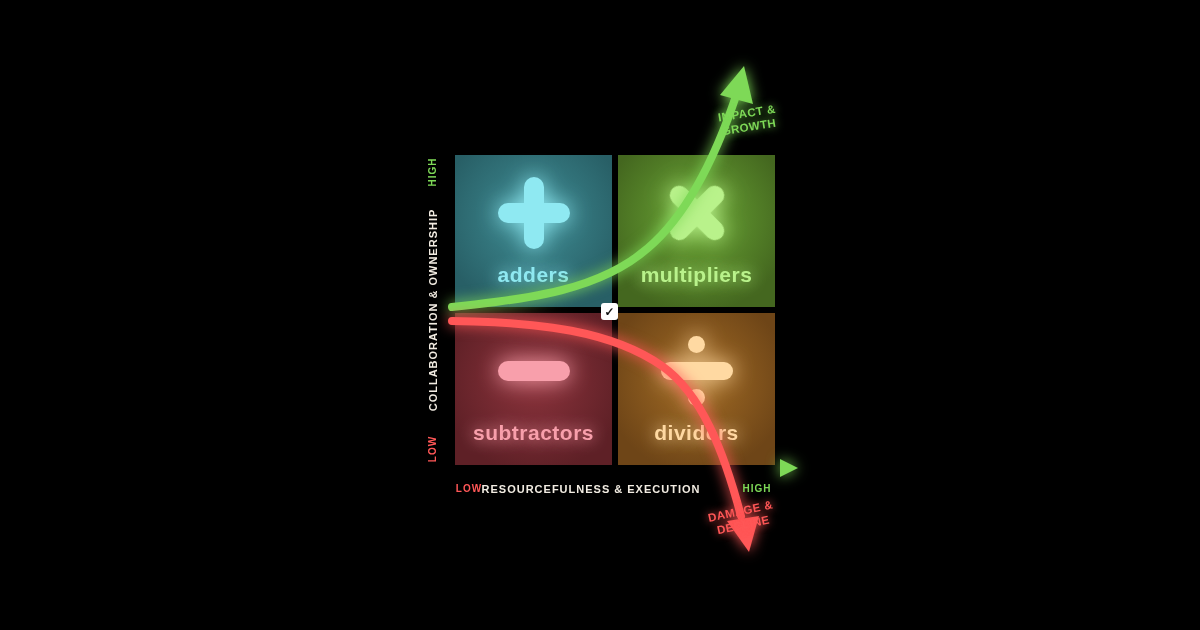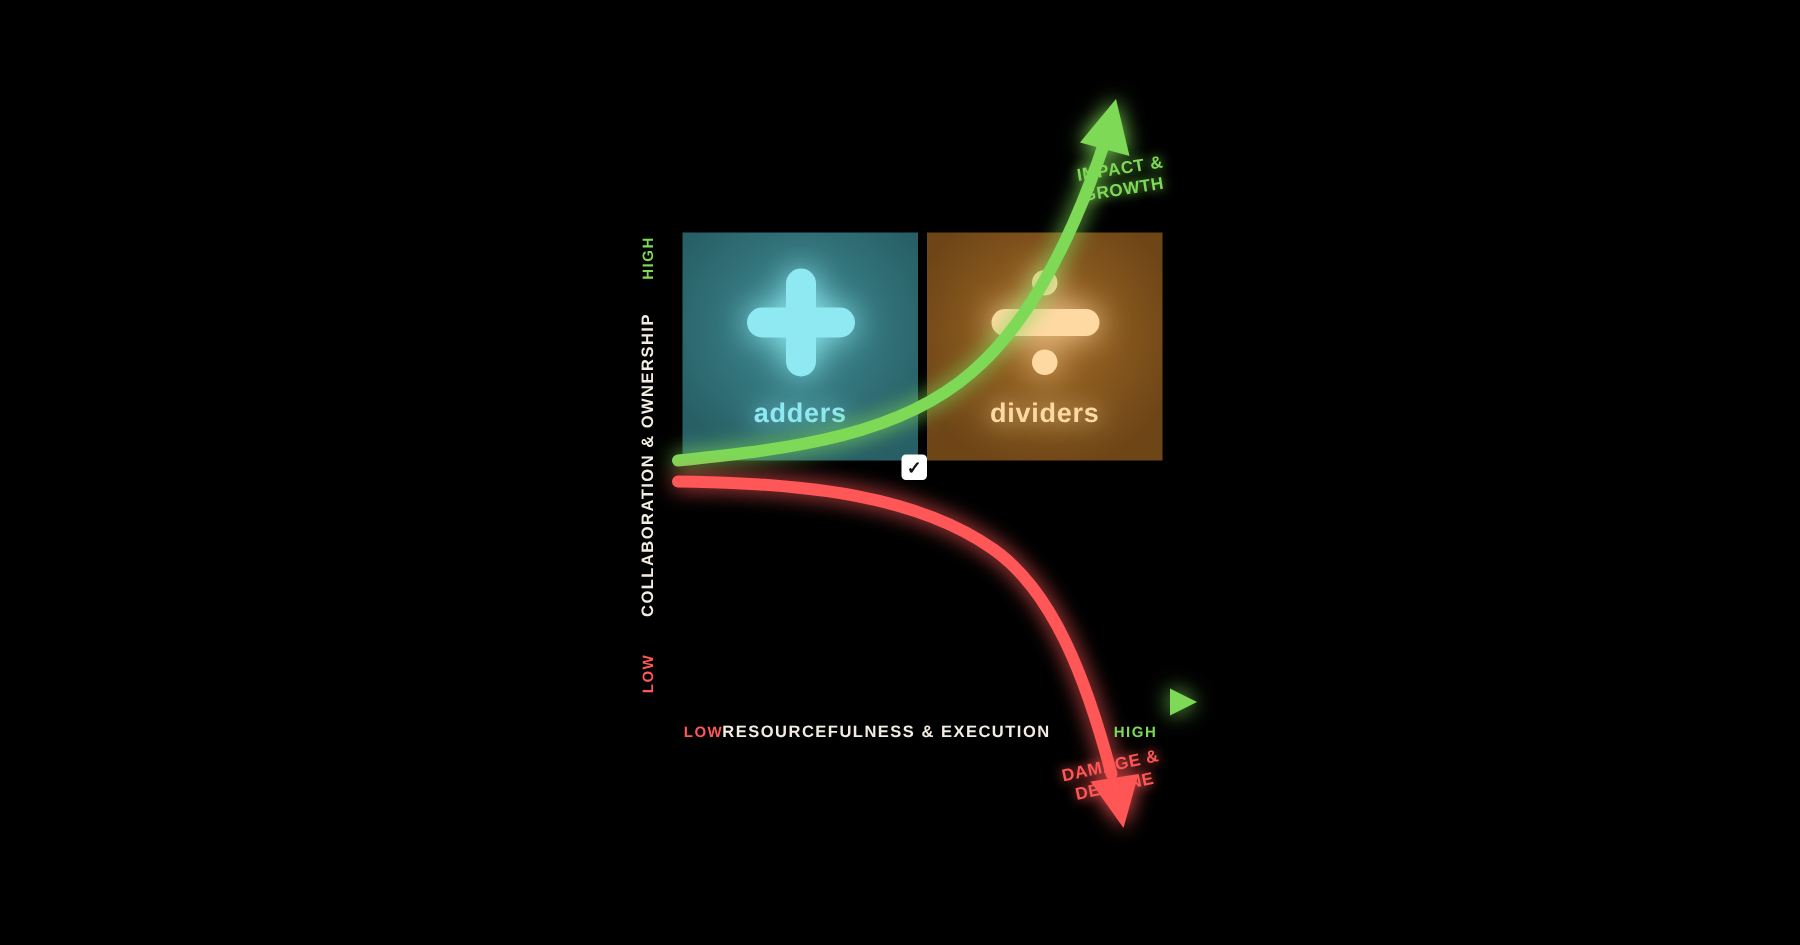--- a/index.html
+++ b/index.html
@@ -35,21 +35,21 @@
   .plus .bar-h,.minus .bar-h{left:0;top:26px;width:72px;height:20px;}
   .plus .bar-v{left:26px;top:0;width:20px;height:72px;}
   .times{transform:rotate(45deg) scale(.96);}
   .divide .bar-h{left:0;top:27px;width:72px;height:18px;}
   .divide .dot{position:absolute;width:17px;height:17px;border-radius:50%;background:var(--accent);left:27.5px;}
   .divide .dot-top{top:1px;}
   .divide .dot-bottom{bottom:1px;}
   .minus .bar-h{top:26px;}
 
   .q-label{
-    font-size:18px;font-weight:700;color:var(--accent);letter-spacing:.5px;
+    font-size:21px;font-weight:700;color:var(--accent);letter-spacing:.5px;
     text-shadow:0 0 16px var(--accent);line-height:1;
   }
 
   
   .overlay{position:absolute;left:0;top:0;z-index:2;pointer-events:none;}
   .curve{fill:none;stroke-width:8;stroke-linecap:round;}
   .curve-green{stroke:var(--green);filter:drop-shadow(0 0 7px var(--green));}
   .curve-red{stroke:var(--red);filter:drop-shadow(0 0 7px var(--red));}
   .arrow-green{fill:var(--green);filter:drop-shadow(0 0 7px var(--green));}
   .arrow-red{fill:var(--red);filter:drop-shadow(0 0 7px var(--red));}
@@ -93,21 +93,34 @@
   <div class="grid">
 
     <div class="quadrant q-adders">
       <div class="symbol plus">
         <span class="bar bar-h"></span>
         <span class="bar bar-v"></span>
       </div>
       <div class="q-label">adders</div>
     </div>
 
+    <div class="quadrant q-multipliers">
+      <div class="symbol plus times">
+        <span class="bar bar-h"></span>
+        <span class="bar bar-v"></span>
+      </div>
+      <div class="q-label">multipliers</div>
+    </div>
 
+    <div class="quadrant q-subtractors">
+      <div class="symbol minus">
+        <span class="bar bar-h"></span>
+      </div>
+      <div class="q-label">subtractors</div>
+    </div>
 
     <div class="quadrant q-dividers">
       <div class="symbol divide">
         <span class="dot dot-top"></span>
         <span class="bar bar-h"></span>
         <span class="dot dot-bottom"></span>
       </div>
       <div class="q-label">dividers</div>
     </div>
 

